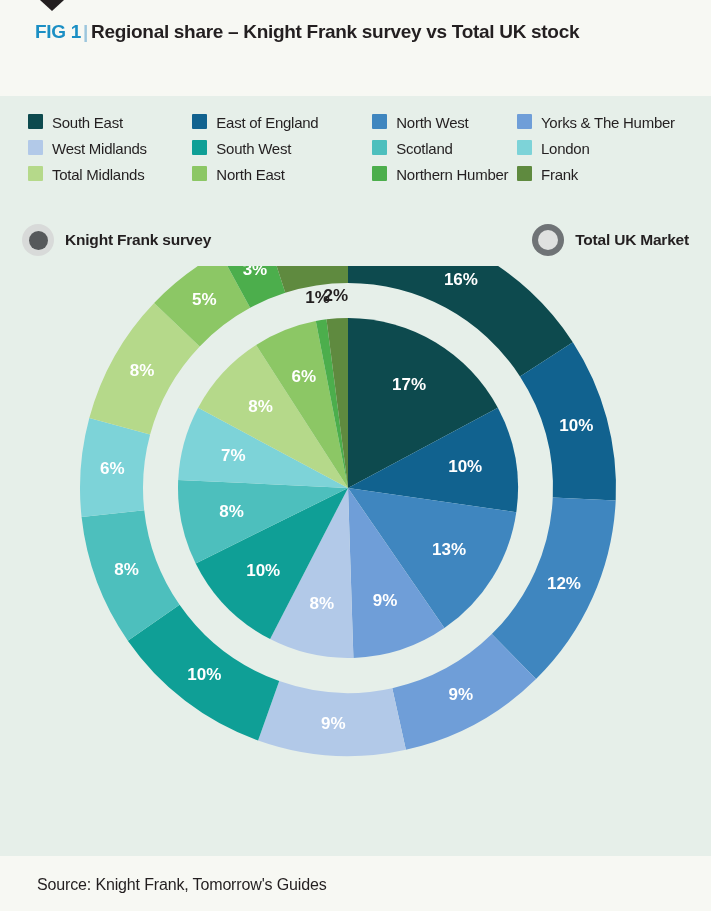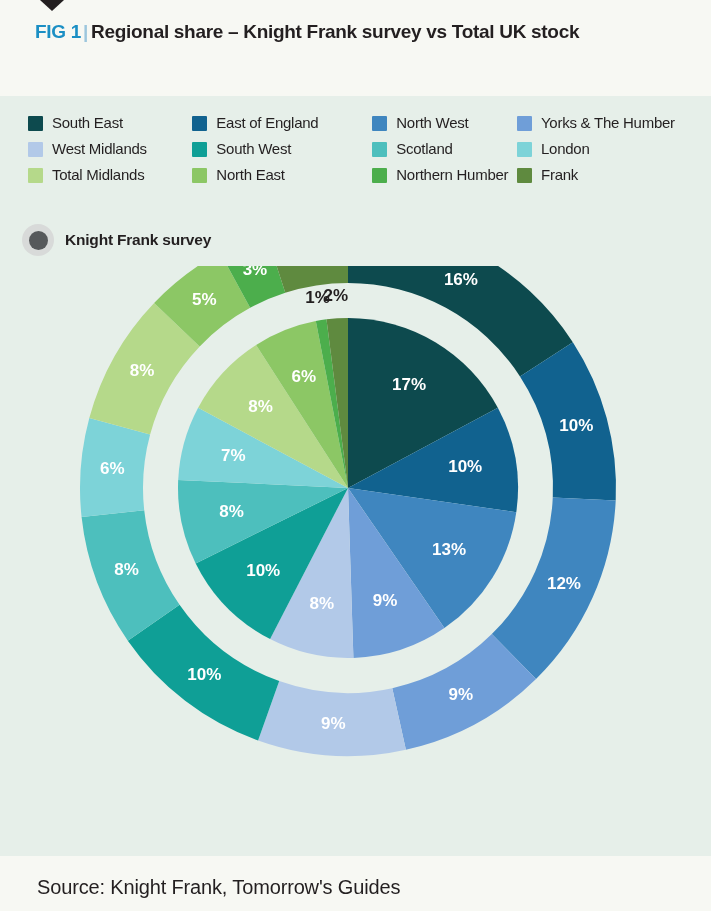--- a/index.html
+++ b/index.html
@@ -32,21 +32,21 @@
   .panel{
     position:absolute;left:0;top:96px;width:711px;height:760px;
     background:#e6efe9;
   }
 
   
   .legend{
     position:absolute;left:28px;top:18px;width:665px;
   }
   .legend-row{display:flex;margin-bottom:9px;}
-  .legend-item{display:flex;align-items:flex-end;}
+  .legend-item{display:flex;align-items:flex-start;}
   .legend-item.c0{width:168px;}
   .legend-item.c1{width:184px;}
   .legend-item.c2{width:148px;}
   .legend-item.c3{width:180px;}
   .swatch{
     width:15px;height:15px;flex:0 0 auto;margin-right:9px;border-radius:1px;
   }
   .legend-label{
     font-size:15px;color:#231f20;white-space:nowrap;letter-spacing:-0.25px;
   }
@@ -80,21 +80,21 @@
   .slice-label{
     font-family:"Liberation Sans", sans-serif;
     font-size:17px;font-weight:bold;fill:#ffffff;
     text-anchor:middle;dominant-baseline:middle;
   }
   .slice-label.dark{fill:#231f20;}
 
   
   .source{
     position:absolute;left:37px;top:876px;
-    font-size:20px;color:#231f20;letter-spacing:-0.15px;
+    font-size:16px;color:#231f20;letter-spacing:-0.15px;
   }
 </style>
 </head>
 <body>
 
 <div class="marker"></div>
 
 <div class="title-wrap">
   <div class="title">
     <span class="fig-tag">FIG 1</span><span class="fig-sep">|</span><span>Regional share – Knight Frank survey vs Total UK stock</span>
@@ -159,20 +159,26 @@
       </div>
     </div>
   </div>
 
   <div class="series-row">
     <div class="series-item">
       <span class="donut-icon inner">
           <i></i>
         </span>
       <span class="series-label">Knight Frank survey</span>
+    </div>
+    <div class="series-item">
+      <span class="donut-icon outer">
+          <i></i>
+        </span>
+      <span class="series-label">Total UK Market</span>
     </div>
   </div>
 
   <div class="chart-area">
     <svg class="chart-svg" id="donut-svg" width="711" height="580">
         <path d="M 348 222 L 348 52 A 170 170 0 0 1 497.8470717860889 141.71391728864396 Z" fill="#0d4a4e"></path>
         <path d="M 348 222 L 497.8470717860889 141.71391728864396 A 170 170 0 0 1 516.2696451197586 246.19352250645846 Z" fill="#11628f"></path>
         <path d="M 348 222 L 516.2696451197586 246.19352250645846 A 170 170 0 0 1 444.400176856671 362.02501884307156 Z" fill="#3f86bf"></path>
         <path d="M 348 222 L 444.400176856671 362.02501884307156 A 170 170 0 0 1 353.3937486946715 391.9144122051415 Z" fill="#6f9ed8"></path>
         <path d="M 348 222 L 353.3937486946715 391.9144122051415 A 170 170 0 0 1 270.1014913063402 373.10202627133697 Z" fill="#b2c9e8"></path>

